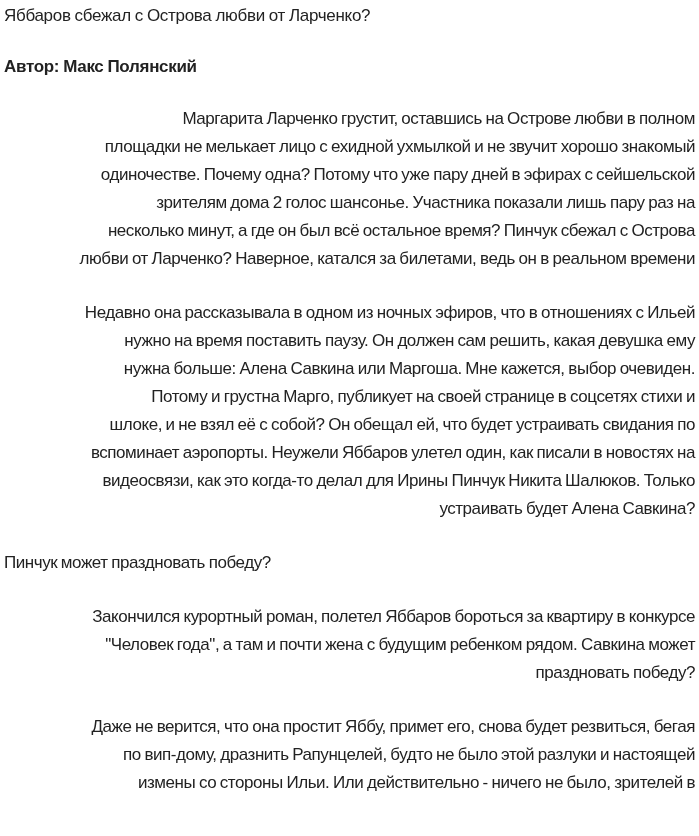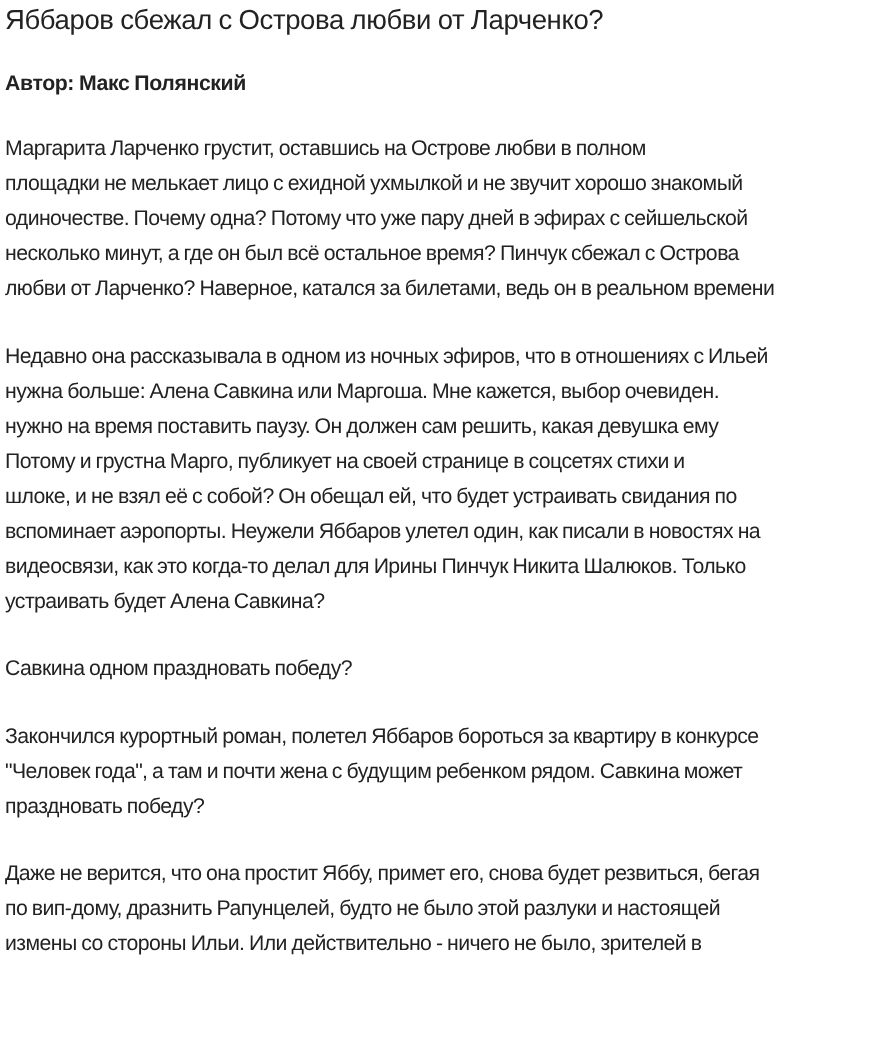--- a/index.html
+++ b/index.html
@@ -11,21 +11,21 @@
       width: 699px;
       height: 836px;
       overflow: hidden;
       font-family: "Liberation Sans", sans-serif;
       color: #222222;
     }
     .article {
       padding: 4px 4px 0 4px;
     }
     .title {
-      font-size: 22px;
+      font-size: 17px;
       line-height: 24px;
       margin: 0;
       font-weight: normal;
       letter-spacing: -0.3px;
       word-spacing: -0.5px;
     }
     .author {
       font-size: 17px;
       line-height: 24px;
       margin: 27px 0 0 0;
@@ -44,49 +44,51 @@
     .subhead {
       font-size: 17px;
       line-height: 28px;
       margin: 26px 0 0 0;
       letter-spacing: -0.45px;
       word-spacing: -0.6px;
     }
     .line {
       display: block;
       white-space: nowrap;
+      text-align: right;
     }
   </style>
 </head>
 <body>
 
 <div class="article">
   <h1 class="title">Яббаров сбежал с Острова любви от Ларченко?</h1>
   <p class="author">Автор: Макс Полянский</p>
 
   <p class="para">
     <span class="line">Маргарита Ларченко грустит, оставшись на Острове любви в полном</span>
     <span class="line">площадки не мелькает лицо с ехидной ухмылкой и не звучит хорошо знакомый</span>
     <span class="line">одиночестве. Почему одна? Потому что уже пару дней в эфирах с сейшельской</span>
+    <span class="line">зрителям дома 2 голос шансонье. Участника показали лишь пару раз на</span>
     <span class="line">несколько минут, а где он был всё остальное время? Пинчук сбежал с Острова</span>
     <span class="line">любви от Ларченко? Наверное, катался за билетами, ведь он в реальном времени</span>
   </p>
 
   <p class="para">
     <span class="line">Недавно она рассказывала в одном из ночных эфиров, что в отношениях с Ильей</span>
+    <span class="line">нужно на время поставить паузу. Он должен сам решить, какая девушка ему</span>
     <span class="line">нужна больше: Алена Савкина или Маргоша. Мне кажется, выбор очевиден.</span>
-    <span class="line">нужно на время поставить паузу. Он должен сам решить, какая девушка ему</span>
     <span class="line">Потому и грустна Марго, публикует на своей странице в соцсетях стихи и</span>
     <span class="line">шлоке, и не взял её с собой? Он обещал ей, что будет устраивать свидания по</span>
     <span class="line">вспоминает аэропорты. Неужели Яббаров улетел один, как писали в новостях на</span>
     <span class="line">видеосвязи, как это когда-то делал для Ирины Пинчук Никита Шалюков. Только</span>
     <span class="line">устраивать будет Алена Савкина?</span>
   </p>
 
-  <p class="subhead">Савкина одном праздновать победу?</p>
+  <p class="subhead">Пинчук может праздновать победу?</p>
 
   <p class="para">
     <span class="line">Закончился курортный роман, полетел Яббаров бороться за квартиру в конкурсе</span>
     <span class="line">"Человек года", а там и почти жена с будущим ребенком рядом. Савкина может</span>
     <span class="line">праздновать победу?</span>
   </p>
 
   <p class="para">
     <span class="line">Даже не верится, что она простит Яббу, примет его, снова будет резвиться, бегая</span>
     <span class="line">по вип-дому, дразнить Рапунцелей, будто не было этой разлуки и настоящей</span>

